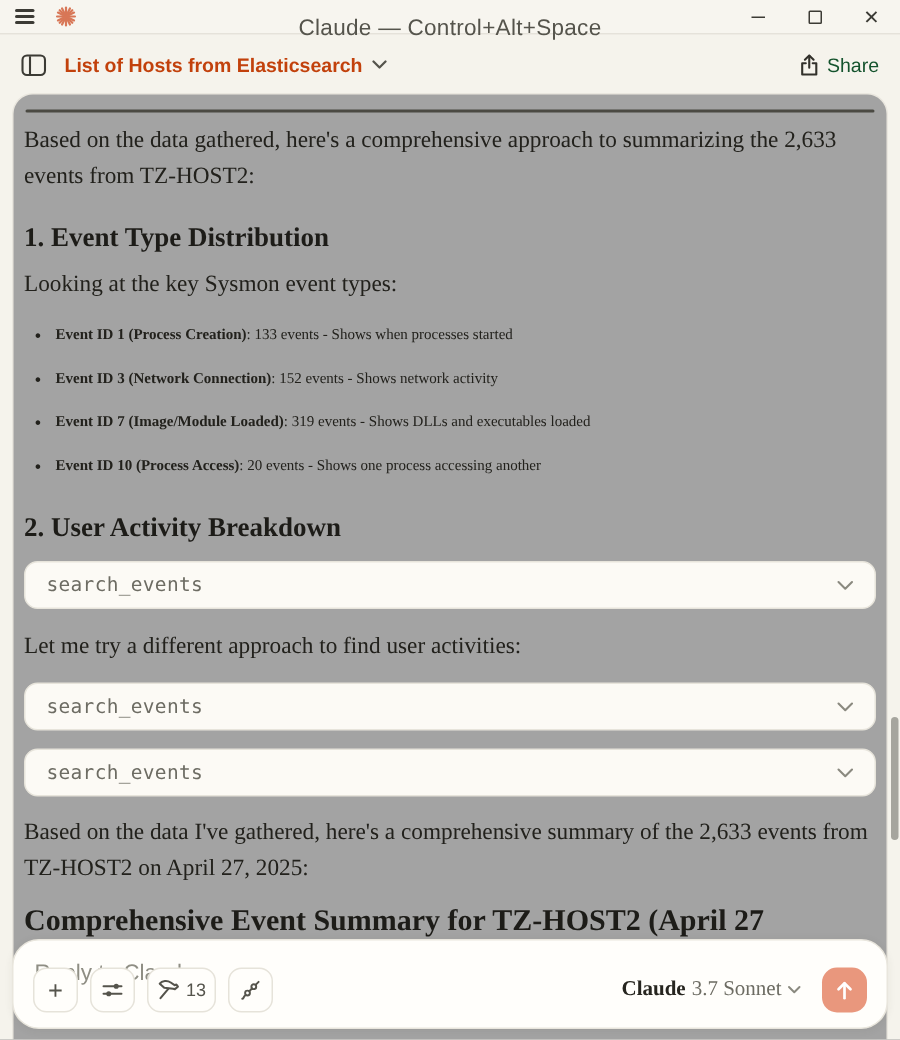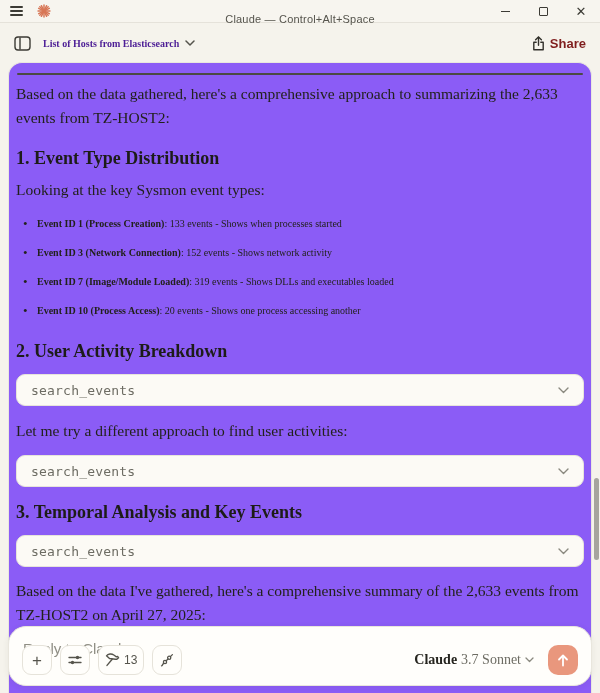--- a/index.html
+++ b/index.html
@@ -14,44 +14,44 @@
     position:absolute; top:0; left:0; right:0; height:23px;
     background:#f7f5ef; border-bottom:1px solid #e5e2da;
     display:flex; align-items:center;
   }
   .titlebar .left { display:flex; align-items:center; gap:14px; padding-left:10px; }
   .hamburger { width:13px; display:flex; flex-direction:column; gap:2.5px; cursor:pointer; }
   .hamburger span { display:block; height:1.6px; background:#3c3b35; border-radius:1px; }
   .app-logo { width:14px; height:14px; display:block; }
   .win-title {
     position:absolute; left:0; right:0; text-align:center;
-    font-size:11px; color:#55544c; letter-spacing:.2px; pointer-events:none;margin-top:15px;
+    font-size:15px; color:#55544c; letter-spacing:.2px; pointer-events:none;margin-top:15px;
   }
   .win-controls { position:absolute; right:0; top:0; height:23px; display:flex; }
   .win-btn { width:38px; height:23px; display:flex; align-items:center; justify-content:center; color:#3c3b35; cursor:pointer; }
   .glyph-min { width:9px; height:1.4px; background:#3c3b35; display:block; }
   .glyph-max { width:9px; height:9px; border:1.3px solid #3c3b35; border-radius:1px; display:block; }
   .glyph-close { font-size:13px; line-height:1; color:#3c3b35; }
 
   
   .toolbar {
     position:absolute; top:24px; left:0; right:0; height:38px;
     display:flex; align-items:center; padding:0 14px;
   }
   .panel-btn { display:flex; align-items:center; cursor:pointer; margin-right:12px; }
   .chat-title-btn { display:flex; align-items:center; gap:6px; cursor:pointer; }
-  .chat-title-btn .label { font-size:10px; font-weight:600; color:#4c1d95;font-family:Liberation Serif, serif; }
+  .chat-title-btn .label { font-size:13px; font-weight:600; color:#c2410c; }
   .spacer { flex:1; }
   .share-btn { display:flex; align-items:center; gap:5px; cursor:pointer; }
-  .share-btn .label { font-size:13px; font-weight:700; color:#7f1d1d; }
+  .share-btn .label { font-size:13px; font-weight:400; color:#14532d; }
 
   
   .content-card {
     position:absolute; top:62px; left:8px; right:8px; bottom:0;
-    background:#8b5cf6; border:1px solid #eae7df; border-bottom:none;
+    background:#a3a3a3; border:1px solid #eae7df; border-bottom:none;
     border-radius:14px 14px 0 0; overflow:hidden; padding:0 6px;
   }
   .top-rule { height:2px; background:#4b4a43; margin:10px 2px 0 2px; border-radius:1px; }
   .prose { font-family:"Liberation Serif", serif; color:#22211c; }
   p.body { font-size:15.5px; line-height:24px; margin:7px 1px 0; }
   h3.sec { font-family:"Liberation Serif", serif; font-size:18px; line-height:22px; font-weight:700; margin:17px 1px 0; color:#1d1c18; }
   p.sub { font-size:15.5px; line-height:23px; margin:9px 1px 0; }
   ul.events { list-style:none; margin:11px 0 0 8px; }
   ul.events li { font-size:10px; line-height:24px; margin-bottom:5px; padding-left:14px; position:relative; }
   ul.events li::before { content:"•"; position:absolute; left:0; top:0; font-size:13px; color:#22211c; }
@@ -181,21 +181,20 @@
 
   <p class="body" style="margin-top:13px;">Let me try a different approach to find user activities:</p>
 
   <div class="tool-box">
     <span class="tool-name">search_events</span>
     <svg width="11" height="7" viewBox="0 0 11 7">
       <polyline points="1,1 5.5,5.5 10,1" fill="none" stroke="#8a897f" stroke-width="1.4" stroke-linecap="round" stroke-linejoin="round"></polyline>
     </svg>
   </div>
 
-  <h3 class="sec" style="margin-top:14px;">3. Temporal Analysis and Key Events</h3>
 
   <div class="tool-box">
     <span class="tool-name">search_events</span>
     <svg width="11" height="7" viewBox="0 0 11 7">
       <polyline points="1,1 5.5,5.5 10,1" fill="none" stroke="#8a897f" stroke-width="1.4" stroke-linecap="round" stroke-linejoin="round"></polyline>
     </svg>
   </div>
 
   <p class="body" style="margin-top:12px;">Based on the data I've gathered, here's a comprehensive summary of the 2,633 events from TZ-HOST2 on April 27, 2025:</p>
 

